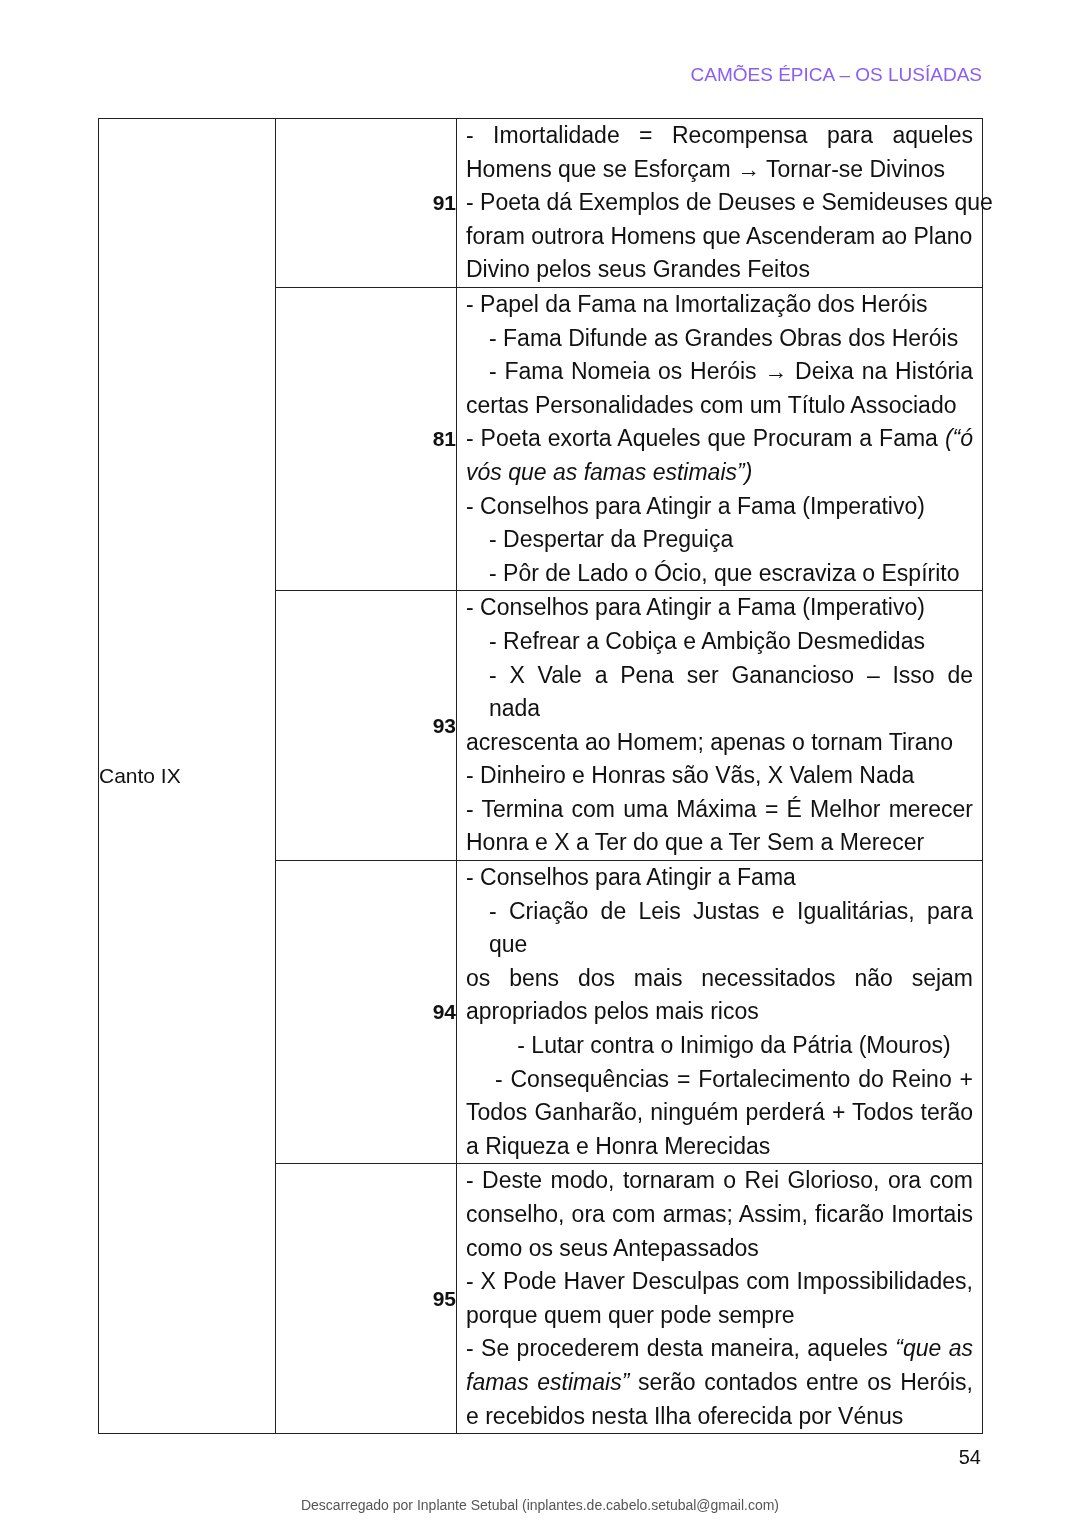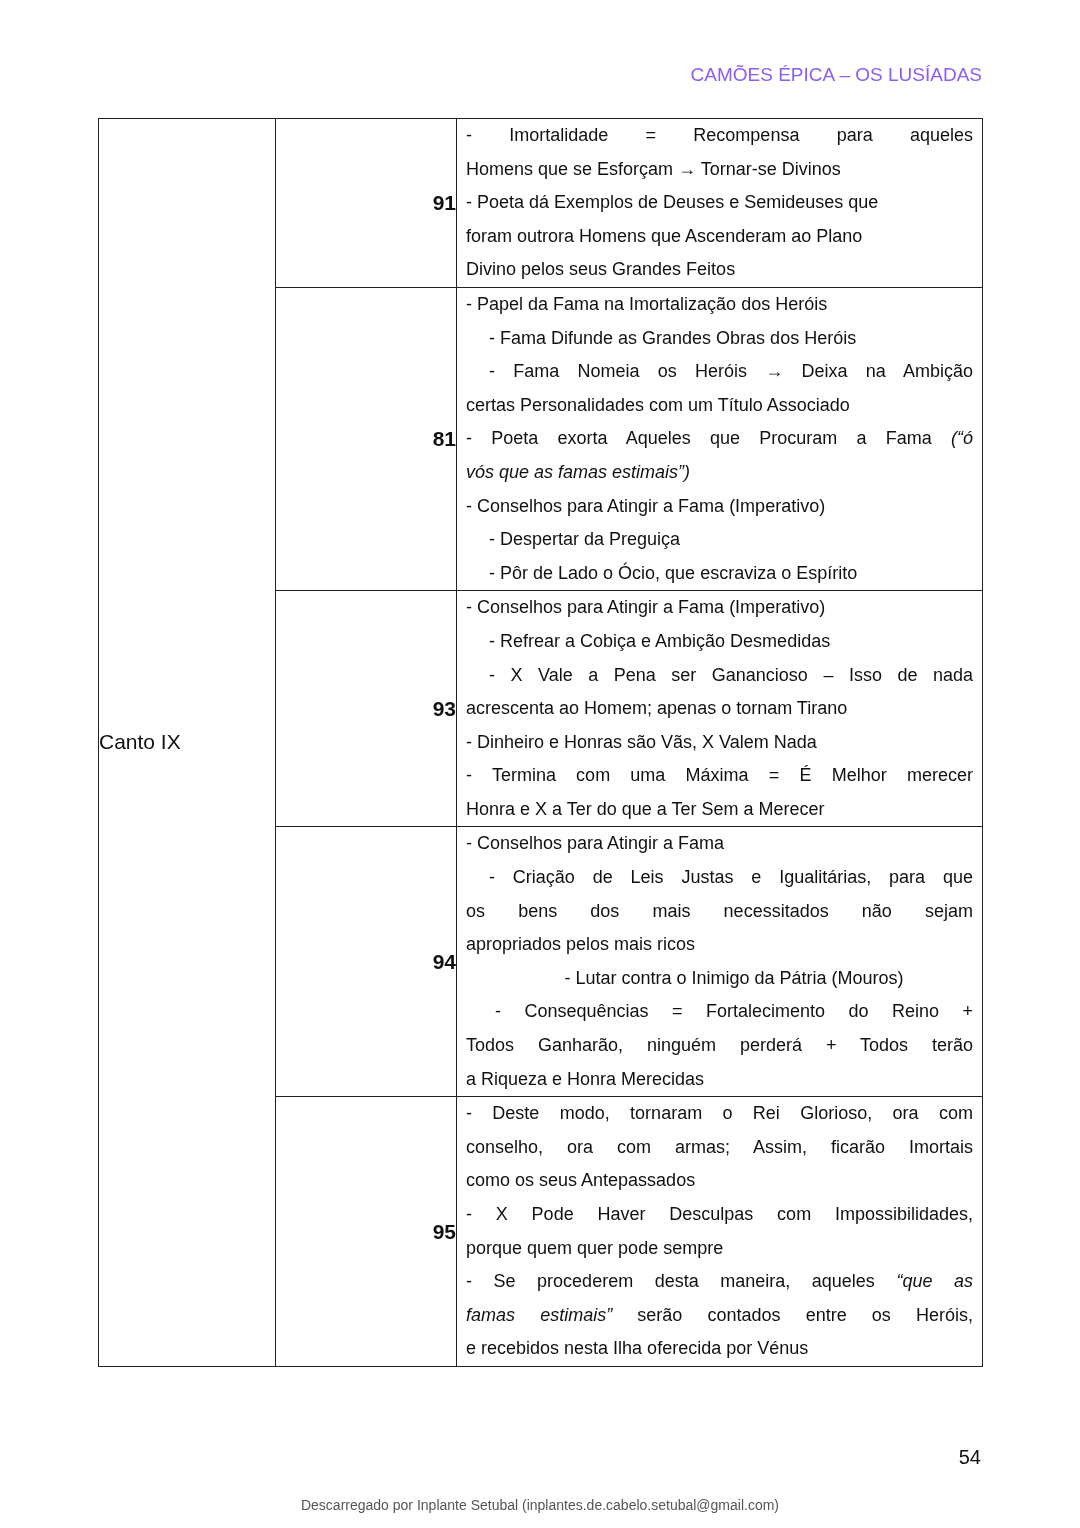--- a/index.html
+++ b/index.html
@@ -23,21 +23,21 @@
   col.c2 { width: 181px; }
   col.c3 { width: 526px; }
   .canto {
     text-align: left; font-weight: normal; font-size: 21px;
   }
   .stanza {
     text-align: right; font-weight: bold; font-size: 21px;
   }
   .content { padding: 0 9px 0 9px !important; vertical-align: top !important; }
   .line {
-    font-size: 18px; line-height: 33.6px; white-space: nowrap;
+    font-size: 23px; line-height: 33.6px; white-space: nowrap;
   }
   .line.just { text-align: justify; text-align-last: justify; white-space: normal; }
   .ind1 { padding-left: 23px; }
   .ind2 { padding-left: 29px; text-align: center; }
   .it { font-style: italic; }
   .pagenum {
     position: absolute; top: 1446px; right: 99px; font-size: 20px;
   }
   .footer {
     position: absolute; top: 1497px; left: 0; width: 1080px;
@@ -67,21 +67,21 @@
         <div class="line">foram outrora Homens que Ascenderam ao Plano</div>
         <div class="line">Divino pelos seus Grandes Feitos</div>
       </td>
     </tr>
 
     <tr style="height:302px">
       <td class="stanza">81</td>
       <td class="content">
         <div class="line">- Papel da Fama na Imortalização dos Heróis</div>
         <div class="line ind1">- Fama Difunde as Grandes Obras dos Heróis</div>
-        <div class="line ind1 just">- Fama Nomeia os Heróis → Deixa na Ambição</div>
+        <div class="line ind1 just">- Fama Nomeia os Heróis → Deixa na História</div>
         <div class="line">certas Personalidades com um Título Associado</div>
         <div class="line just"><span>- Poeta exorta Aqueles que Procuram a Fama </span><span class="it">(“ó</span></div>
         <div class="line it">vós que as famas estimais”)</div>
         <div class="line">- Conselhos para Atingir a Fama (Imperativo)</div>
         <div class="line ind1">- Despertar da Preguiça</div>
         <div class="line ind1">- Pôr de Lado o Ócio, que escraviza o Espírito</div>
       </td>
     </tr>
 
     <tr style="height:236px">

